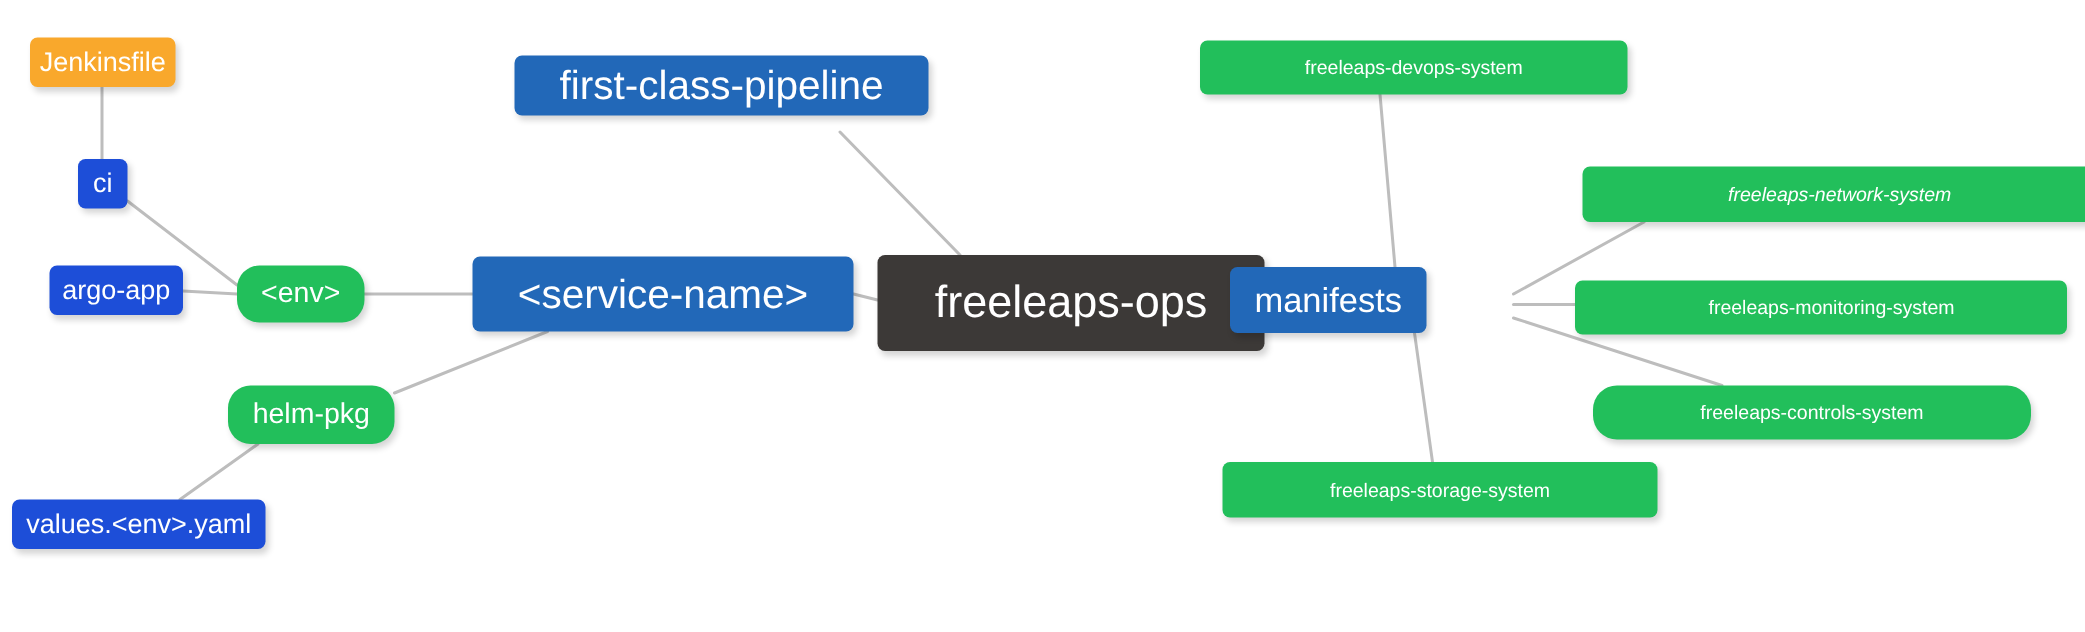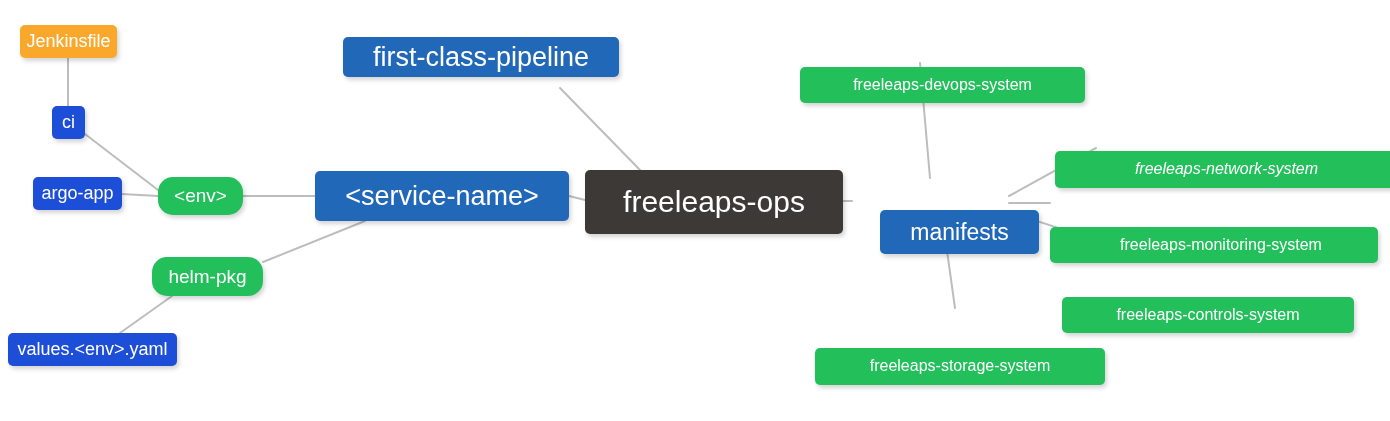--- a/index.html
+++ b/index.html
@@ -51,21 +51,21 @@
   .theme-blue   { background: #2268b8; }
   .theme-green  { background: #22bf5b; }
   .theme-orange { background: #f9a82c; }
   .theme-red    { background: #1d4ed8; }
 
   
   .size-root  { font-size: 30px; }
   .size-l1    { font-size: 27px; }
   .size-l2    { font-size: 23px; }
   .size-l3    { font-size: 19px; border-radius: 15px; }
-  .size-l4    { font-size: 16px; margin-top: 40px; }
+  .size-l4    { font-size: 13px; }
   .size-l5    { font-size: 18px; }
 </style>
 </head>
 <body>
 
 <div id="canvas">
   <svg id="edges" width="1390" height="421" viewBox="0 0 1390 421" aria-hidden="true">
       <line x1="585" y1="200" x2="569" y2="196" stroke="#bdbdbd" stroke-width="2" stroke-linecap="round"></line>
       <line x1="640" y1="170" x2="560" y2="88" stroke="#bdbdbd" stroke-width="2" stroke-linecap="round"></line>
       <line x1="843" y1="201" x2="852" y2="201" stroke="#bdbdbd" stroke-width="2" stroke-linecap="round"></line>
@@ -84,21 +84,21 @@
   <div id="node-layer">
       <div class="node theme-root size-root" style="left: 585px; top: 170px; width: 258px; height: 64px;">
         <span class="label">freeleaps-ops</span>
       </div>
       <div class="node theme-blue size-l1" style="left: 315px; top: 171px; width: 254px; height: 50px;">
         <span class="label">&lt;service-name&gt;</span>
       </div>
       <div class="node theme-blue size-l1" style="left: 315px; top: 37px; width: 276px; height: 40px; margin-left: 28px;">
         <span class="label">first-class-pipeline</span>
       </div>
-      <div class="node theme-blue size-l2" style="left: 880px; top: 178px; width: 159px; height: 44px; margin-top: 32px;">
+      <div class="node theme-blue size-l2" style="left: 820px; top: 178px; width: 131px; height: 44px;">
         <span class="label">manifests</span>
       </div>
       <div class="node theme-green size-l3" style="left: 158px; top: 177px; width: 85px; height: 38px;">
         <span class="label">&lt;env&gt;</span>
       </div>
       <div class="node theme-green size-l3" style="left: 152px; top: 257px; width: 111px; height: 39px;">
         <span class="label">helm-pkg</span>
       </div>
       <div class="node theme-orange size-l5" style="left: 20px; top: 25px; width: 97px; height: 33px;">
         <span class="label">Jenkinsfile</span>
@@ -114,20 +114,20 @@
       </div>
       <div class="node theme-green size-l4" style="left: 800px; top: 27px; width: 285px; height: 36px;">
         <span class="label">freeleaps-devops-system</span>
       </div>
       <div class="node theme-green size-l4" style="left: 1055px; top: 111px; width: 343px; height: 37px; font-style: italic;">
         <span class="label">freeleaps-network-system</span>
       </div>
       <div class="node theme-green size-l4" style="left: 1050px; top: 187px; width: 328px; height: 36px; padding-left: 24px;">
         <span class="label">freeleaps-monitoring-system</span>
       </div>
-      <div class="node theme-green size-l4" style="left: 1062px; top: 257px; width: 292px; height: 36px;">
+      <div class="node theme-green size-l4" style="left: 1062px; top: 257px; width: 292px; height: 36px; border-radius: 16px;">
         <span class="label">freeleaps-controls-system</span>
       </div>
       <div class="node theme-green size-l4" style="left: 815px; top: 308px; width: 290px; height: 37px;">
         <span class="label">freeleaps-storage-system</span>
       </div>
     </div>
 </div>
 
 </body></html>

